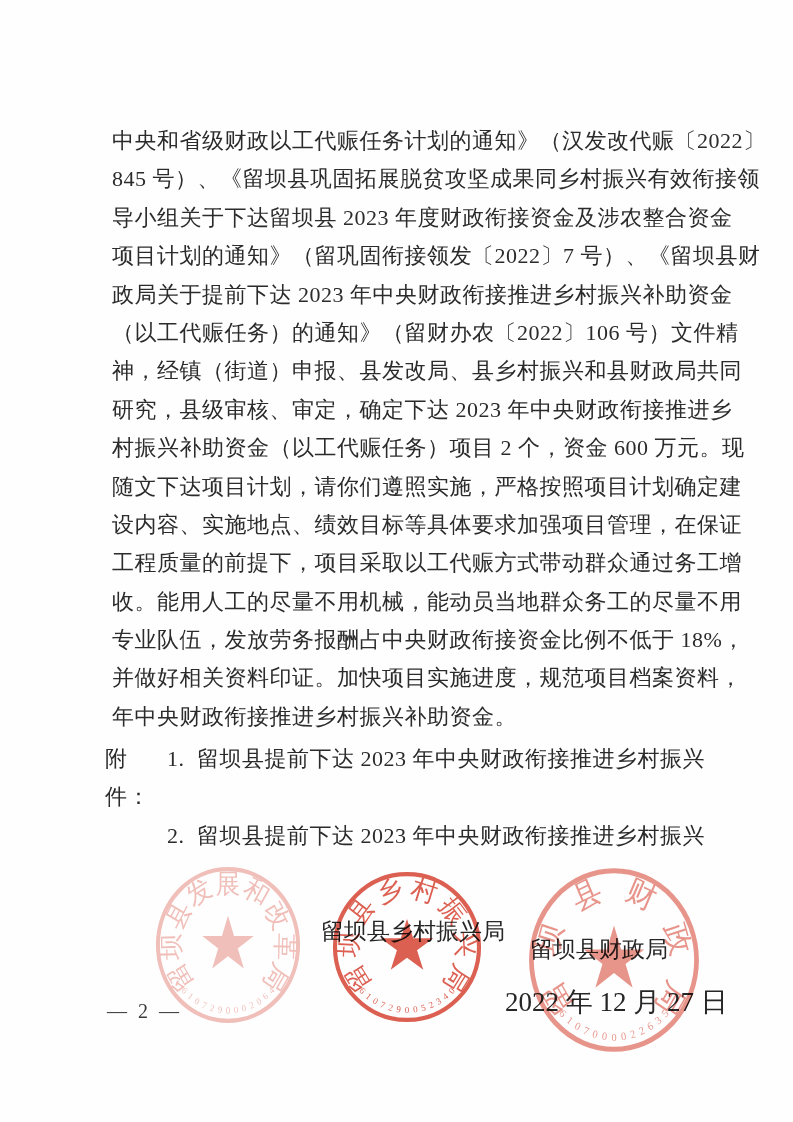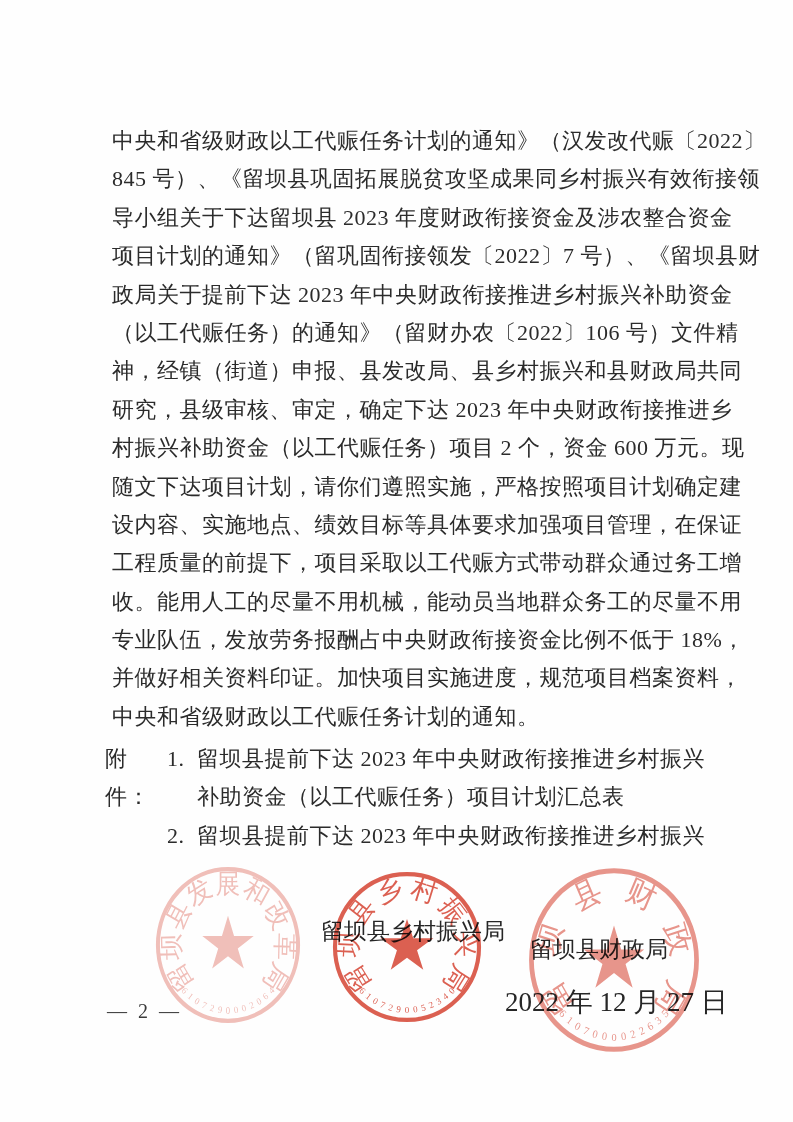--- a/index.html
+++ b/index.html
@@ -110,33 +110,32 @@
       <div class="line">（以工代赈任务）的通知》（留财办农〔2022〕106 号）文件精</div>
       <div class="line">神，经镇（街道）申报、县发改局、县乡村振兴和县财政局共同</div>
       <div class="line">研究，县级审核、审定，确定下达 2023 年中央财政衔接推进乡</div>
       <div class="line">村振兴补助资金（以工代赈任务）项目 2 个，资金 600 万元。现</div>
       <div class="line">随文下达项目计划，请你们遵照实施，严格按照项目计划确定建</div>
       <div class="line">设内容、实施地点、绩效目标等具体要求加强项目管理，在保证</div>
       <div class="line">工程质量的前提下，项目采取以工代赈方式带动群众通过务工增</div>
       <div class="line">收。能用人工的尽量不用机械，能动员当地群众务工的尽量不用</div>
       <div class="line">专业队伍，发放劳务报酬占中央财政衔接资金比例不低于 18%，</div>
       <div class="line">并做好相关资料印证。加快项目实施进度，规范项目档案资料，</div>
-      <div class="line last">中央和省级财政以工代赈任务计划的通知。</div>
+      <div class="line last">年中央财政衔接推进乡村振兴补助资金。</div>
     </div>
 
   <div class="attachments">
       <div class="att-row">
         <span class="att-col-label">附件：</span>
         <span class="att-col-num">1.</span>
         <span class="att-col-text">留坝县提前下达 2023 年中央财政衔接推进乡村振兴</span>
       </div>
       <div class="att-row">
         <span class="att-col-label"></span>
         <span class="att-col-num"></span>
-        <span class="att-col-text">补助资金（以工代赈任务）项目计划汇总表</span>
       </div>
       <div class="att-row">
         <span class="att-col-label"></span>
         <span class="att-col-num">2.</span>
         <span class="att-col-text">留坝县提前下达 2023 年中央财政衔接推进乡村振兴</span>
       </div>
       <div class="att-row">
         <span class="att-col-label"></span>
         <span class="att-col-num"></span>
       </div>

